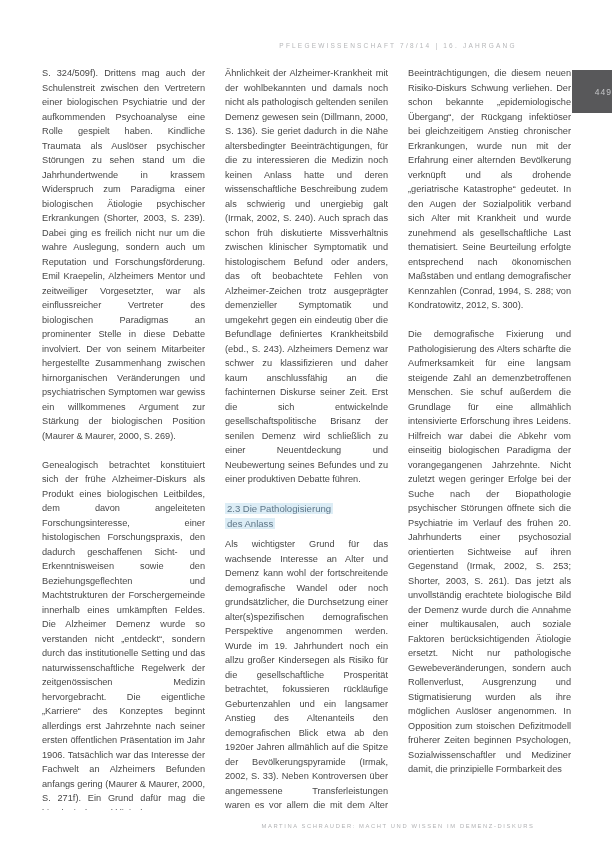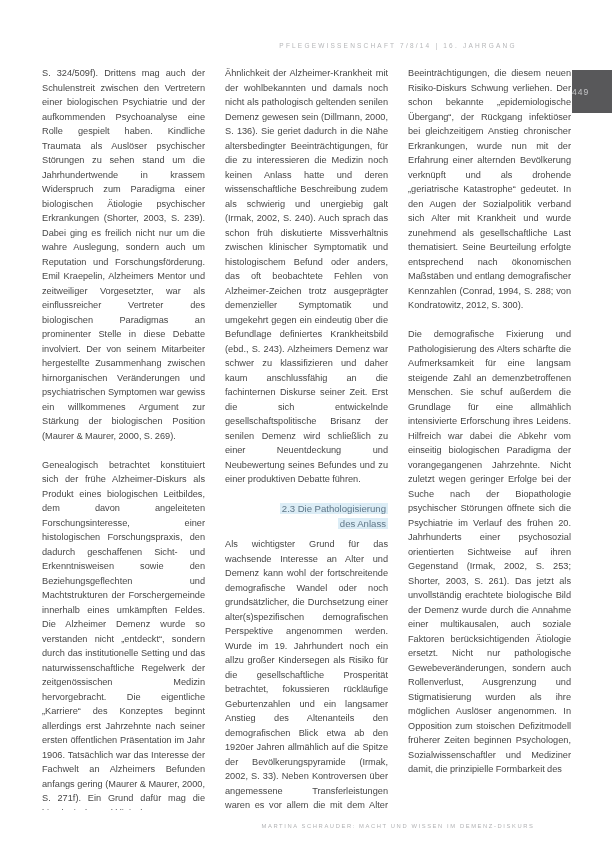--- a/index.html
+++ b/index.html
@@ -26,21 +26,21 @@
   .page-badge {
     position: absolute;
     top: 70px;
     right: 0;
     width: 40px;
     height: 43px;
     background: #58585a;
     color: #c3c4c6;
     display: flex;
     align-items: center;
-    justify-content: flex-start;
+    justify-content: flex-end;
     font-size: 8.5px;
     letter-spacing: 1px;
   }
   .columns {
     position: absolute;
     top: 66px;
     left: 42px;
     width: 529px;
     height: 744px;
     display: flex;
@@ -54,21 +54,21 @@
     line-height: 14.5px;
     color: #474747;
     text-align: justify;
     hyphens: auto;
     -webkit-hyphens: auto;
     word-spacing: -0.2px;
   }
   .col p { margin: 0 0 14.5px 0; }
   .section-heading {
     margin: 12px 0 6px 0;
-    text-align: right;
+    text-align: left;
     font-size: 9.6px;
     line-height: 15px;
     color: #5e7687;
   }
   .section-heading .hl {
     background: #dcedf6;
     padding: 0 2px;
   }
   .running-footer {
     position: absolute;

